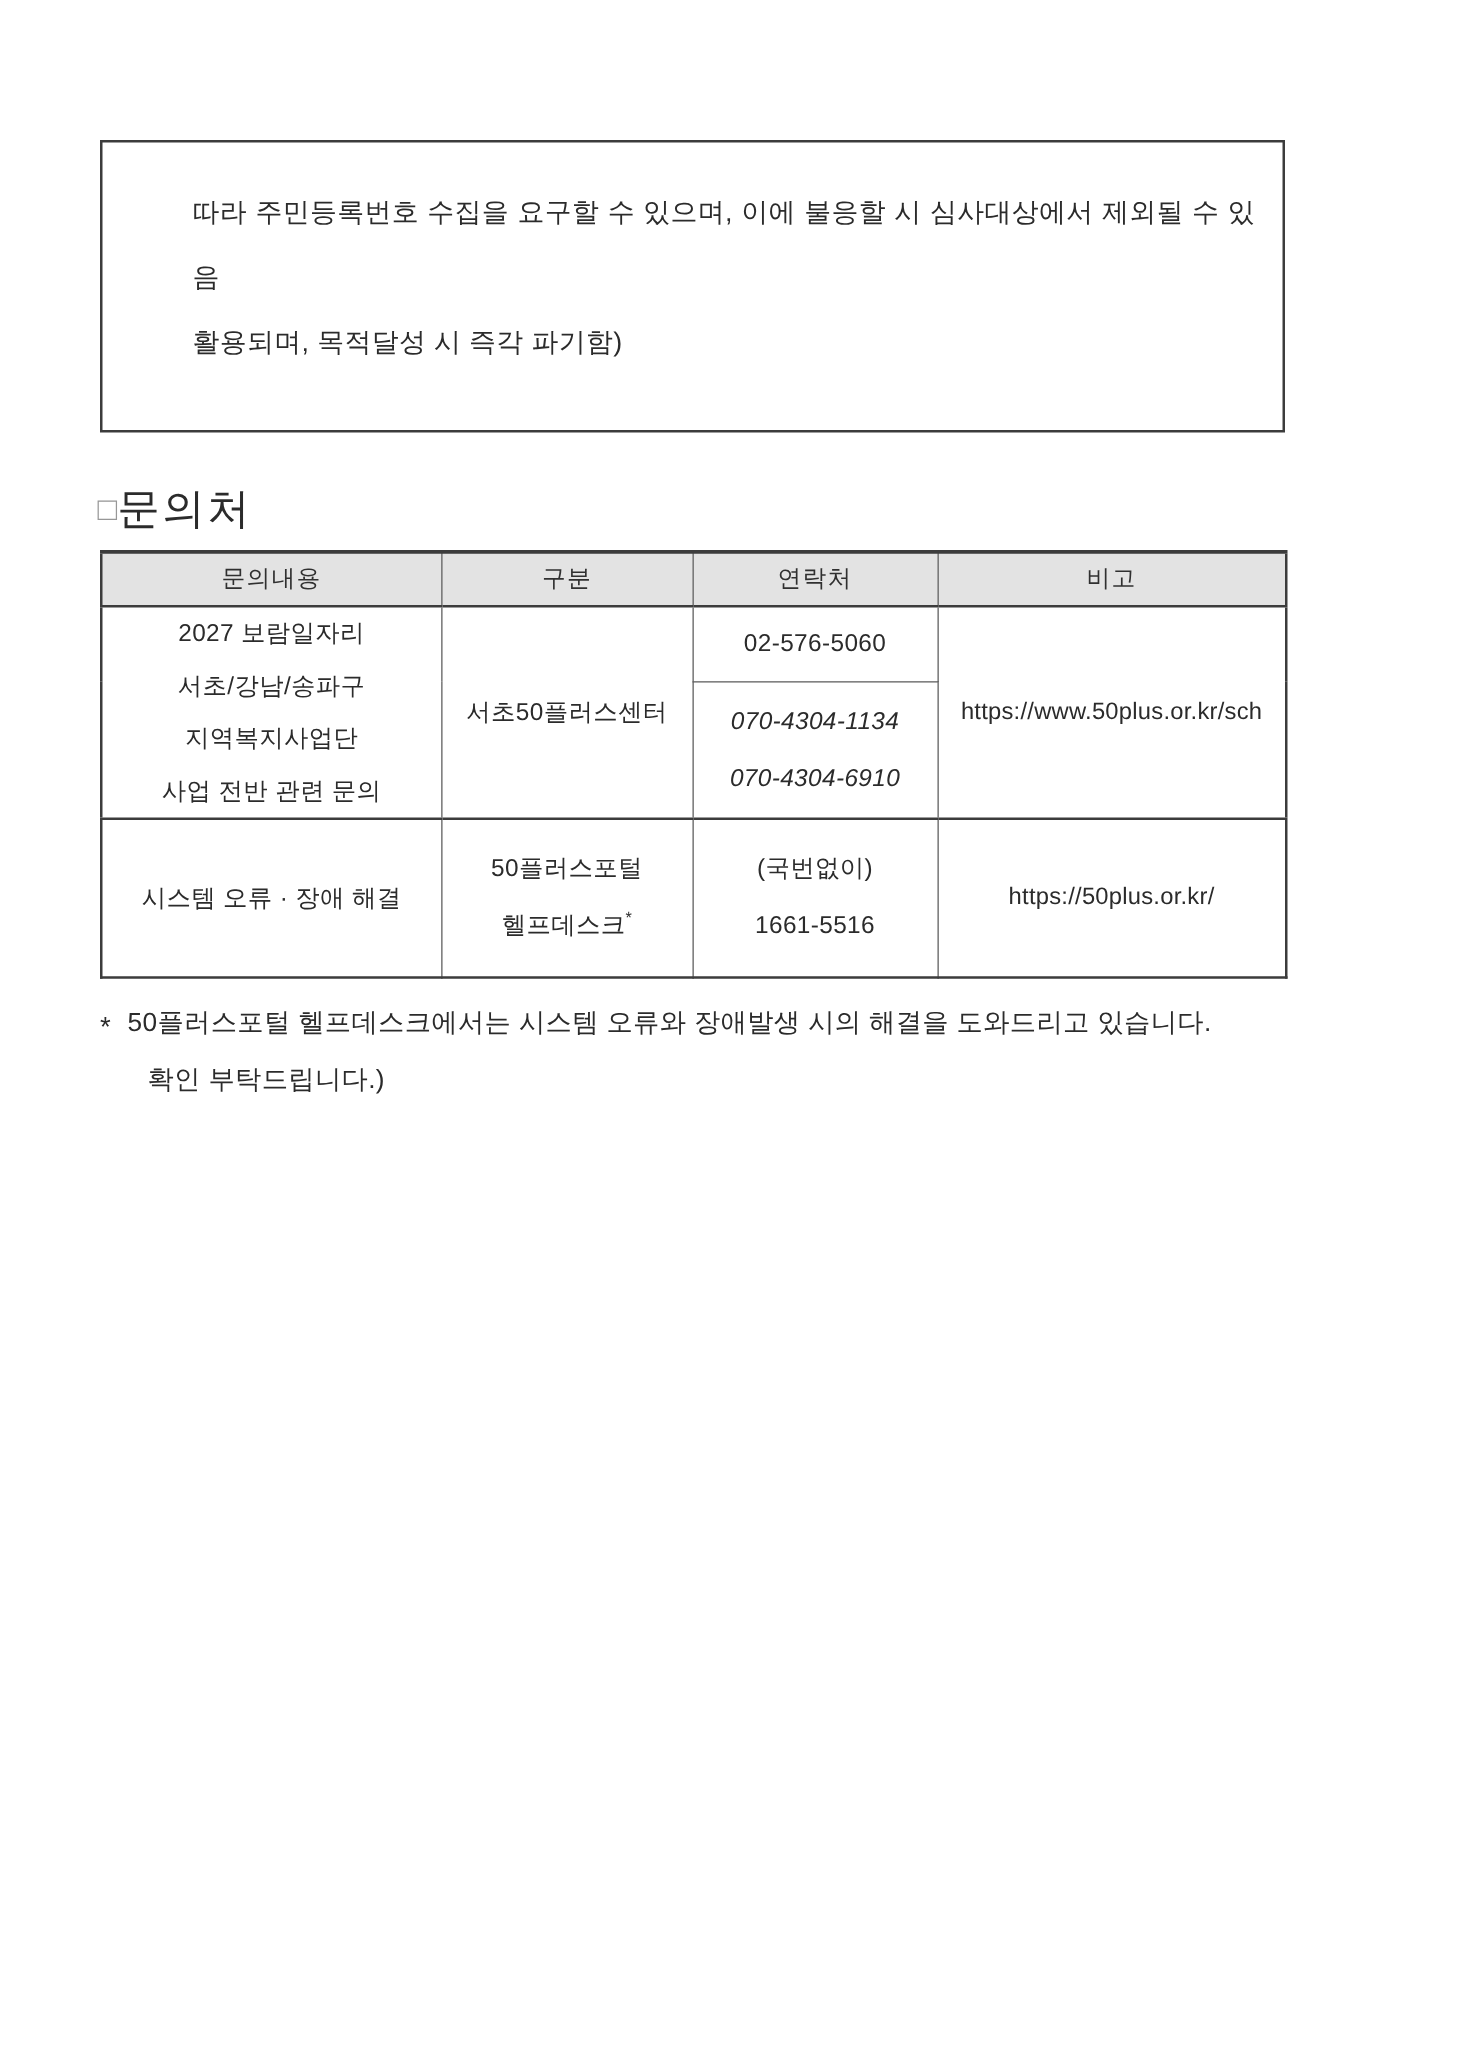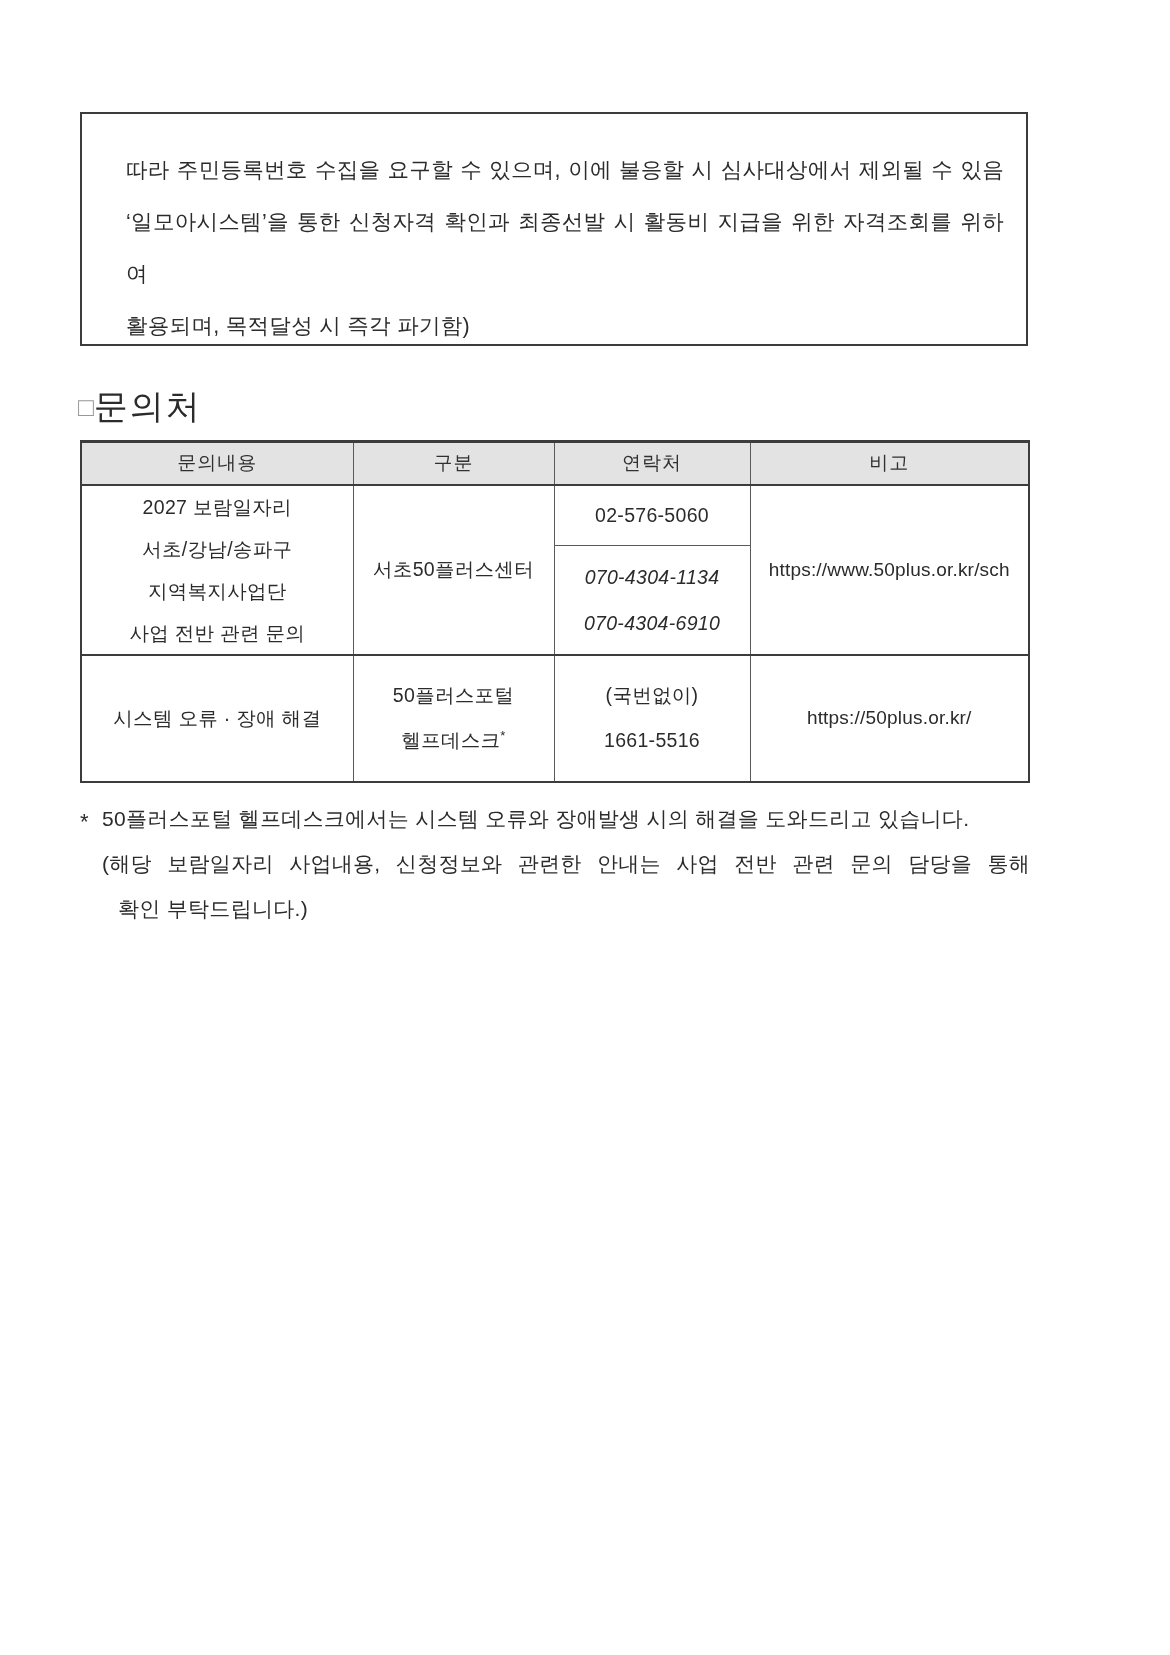--- a/index.html
+++ b/index.html
@@ -19,20 +19,21 @@
 
   
   .notice-box{
     position:absolute;left:80px;top:112px;width:948px;height:234px;
     border:2px solid var(--border-dark);
     padding:30px 22px 0 44px;
   }
   .notice-line{
     font-size:21.5px;line-height:52px;letter-spacing:0.3px;
     white-space:normal;
+    margin-left:28px;
   }
   .notice-line.justify{text-align:justify;text-align-last:justify;}
 
   
   .section-heading{
     position:absolute;left:78px;top:384px;
     display:flex;align-items:center;
   }
   .section-bullet{
     font-size:26px;color:#979797;line-height:34px;
@@ -76,21 +77,20 @@
   .fn-line.l2{padding-left:22px;text-align:justify;text-align-last:justify;}
   .fn-line.l3{padding-left:38px;}
 </style>
 </head>
 <body>
 
 <div class="page">
 
   <div class="notice-box">
     <div class="notice-line justify">따라 주민등록번호 수집을 요구할 수 있으며, 이에 불응할 시 심사대상에서 제외될 수 있음</div>
-    <div class="notice-line justify">‘일모아시스템’을 통한 신청자격 확인과 최종선발 시 활동비 지급을 위한 자격조회를 위하여</div>
     <div class="notice-line">활용되며, 목적달성 시 즉각 파기함)</div>
   </div>
 
   <div class="section-heading">
     <span class="section-bullet">□</span>
     <span class="section-title">문의처</span>
   </div>
 
   <table class="contact">
     <colgroup>
@@ -140,17 +140,16 @@
         <td class="url">https://50plus.or.kr/</td>
       </tr>
     </tbody>
   </table>
 
   <div class="footnote">
     <div class="fn-line fn-first">
       <span class="fn-marker">*</span>
       <span>50플러스포털 헬프데스크에서는 시스템 오류와 장애발생 시의 해결을 도와드리고 있습니다.</span>
     </div>
-    <div class="fn-line l2">(해당 보람일자리 사업내용, 신청정보와 관련한 안내는 사업 전반 관련 문의 담당을 통해</div>
     <div class="fn-line l3">확인 부탁드립니다.)</div>
   </div>
 
 </div>
 
 </body></html>

